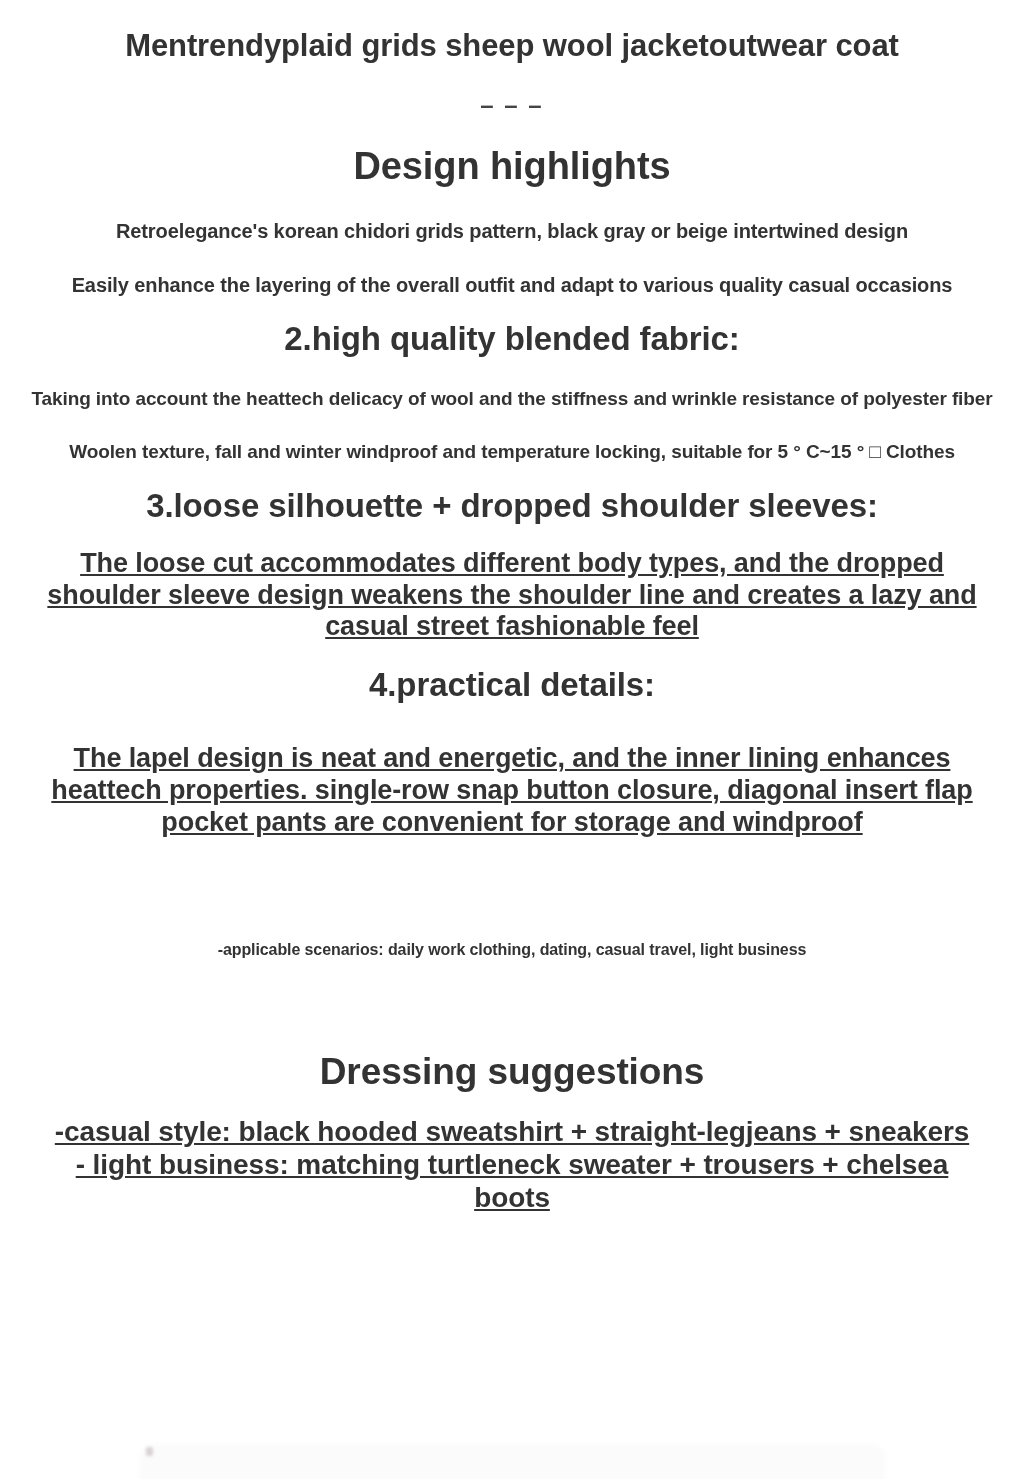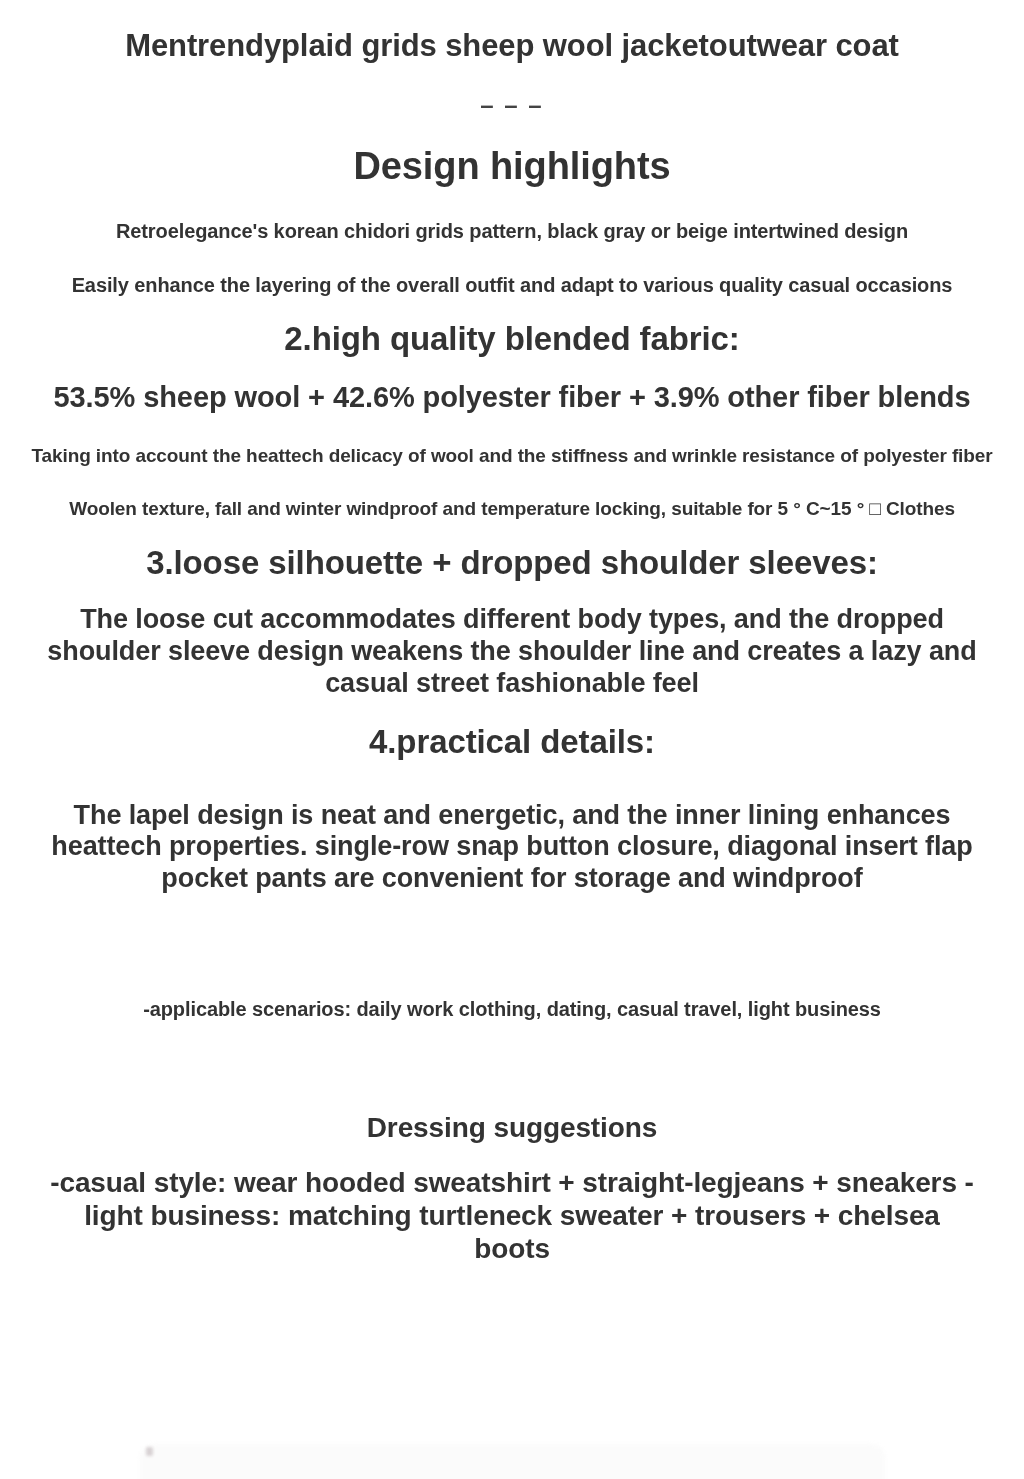--- a/index.html
+++ b/index.html
@@ -67,20 +67,21 @@
   .body-lg {
     font-size: 29px;
     line-height: 1.2;
     padding-top: 22px;
   }
 
   .body-md {
     font-size: 27px;
     line-height: 1.18;
     padding-top: 22px;
+    text-decoration: underline;
   }
 
   
   .body-sm {
     font-size: 20px;
     line-height: 1.2;
     padding-top: 30px;
   }
 
   .body-sm-tight {
@@ -123,42 +124,41 @@
 
   <h2 class="line heading-xl">Design highlights</h2>
 
 
   <p class="line body-sm">Retroelegance's korean chidori grids pattern, black gray or beige intertwined design</p>
 
   <p class="line body-sm">Easily enhance the layering of the overall outfit and adapt to various quality casual occasions</p>
 
   <h3 class="line heading-lg">2.high quality blended fabric:</h3>
 
-  <p class="line body-lg">53.5% sheep wool + 42.6% polyester fiber + 3.9% other fiber blends</p>
 
   <p class="line body-sm-tight">Taking into account the heattech delicacy of wool and the stiffness and wrinkle resistance of polyester fiber</p>
 
   <p class="line body-sm-tight">Woolen texture, fall and winter windproof and temperature locking, suitable for 5 ° C~15 ° □ Clothes</p>
 
   <h3 class="line heading-lg">3.loose silhouette + dropped shoulder sleeves:</h3>
 
   <p class="line body-md" style="max-width: 960px; margin: 0 auto;">The loose cut accommodates different body types, and the dropped shoulder sleeve design weakens the shoulder line and creates a lazy and casual street fashionable feel</p>
 
   <h3 class="line heading-lg">4.practical details:</h3>
 
   <p class="line body-md" style="max-width: 980px; margin: 16px auto;">The lapel design is neat and energetic, and the inner lining enhances heattech properties. single-row snap button closure, diagonal insert flap pocket pants are convenient for storage and windproof</p>
 
   <div class="spacer-xl"></div>
 
 
 
-  <p class="line body-lg" style="font-size:20px;">-applicable scenarios: daily work clothing, dating, casual travel, light business</p>
+  <p class="line body-lg" style="font-size:16px;">-applicable scenarios: daily work clothing, dating, casual travel, light business</p>
 
   <div class="spacer-xl"></div>
 
-  <h2 class="line heading-xl" style="font-size:28px;">Dressing suggestions</h2>
+  <h2 class="line heading-xl" style="font-size:37px;">Dressing suggestions</h2>
 
-  <p class="line body-md" style="max-width: 930px; margin: 0 auto; font-size:28px;">-casual style: wear hooded sweatshirt + straight-legjeans + sneakers - light business: matching turtleneck sweater + trousers + chelsea boots</p>
+  <p class="line body-md" style="max-width: 930px; margin: 0 auto; font-size:28px;">-casual style: black hooded sweatshirt + straight-legjeans + sneakers - light business: matching turtleneck sweater + trousers + chelsea boots</p>
 
   <div class="bottom-card"></div>
   <div class="bottom-card-dot"></div>
 
 </div>
 
 </body></html>

